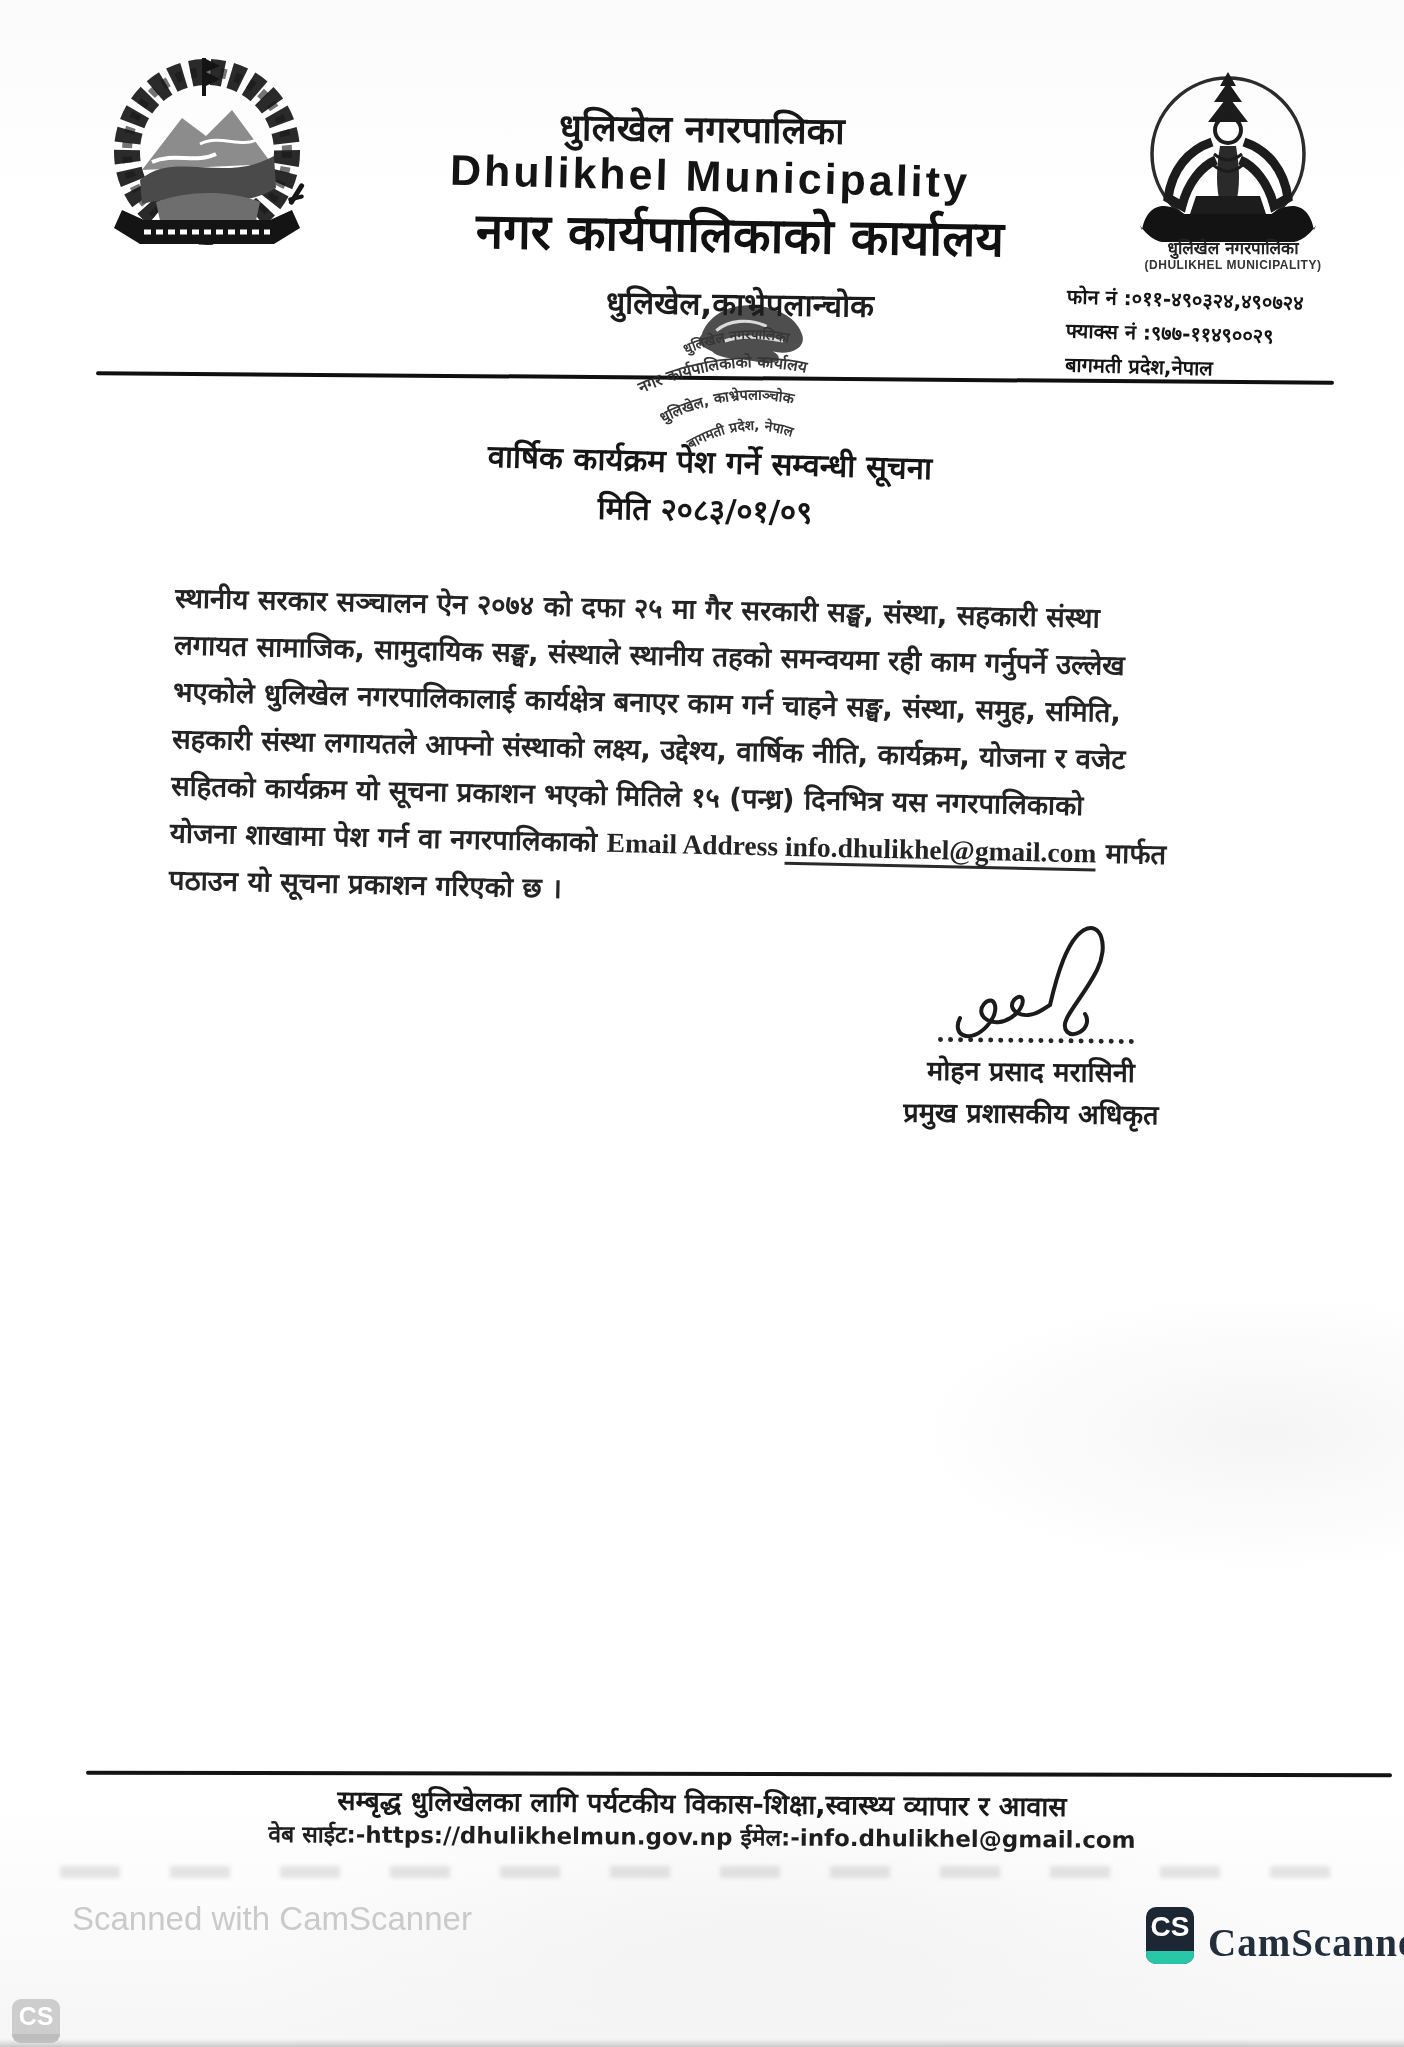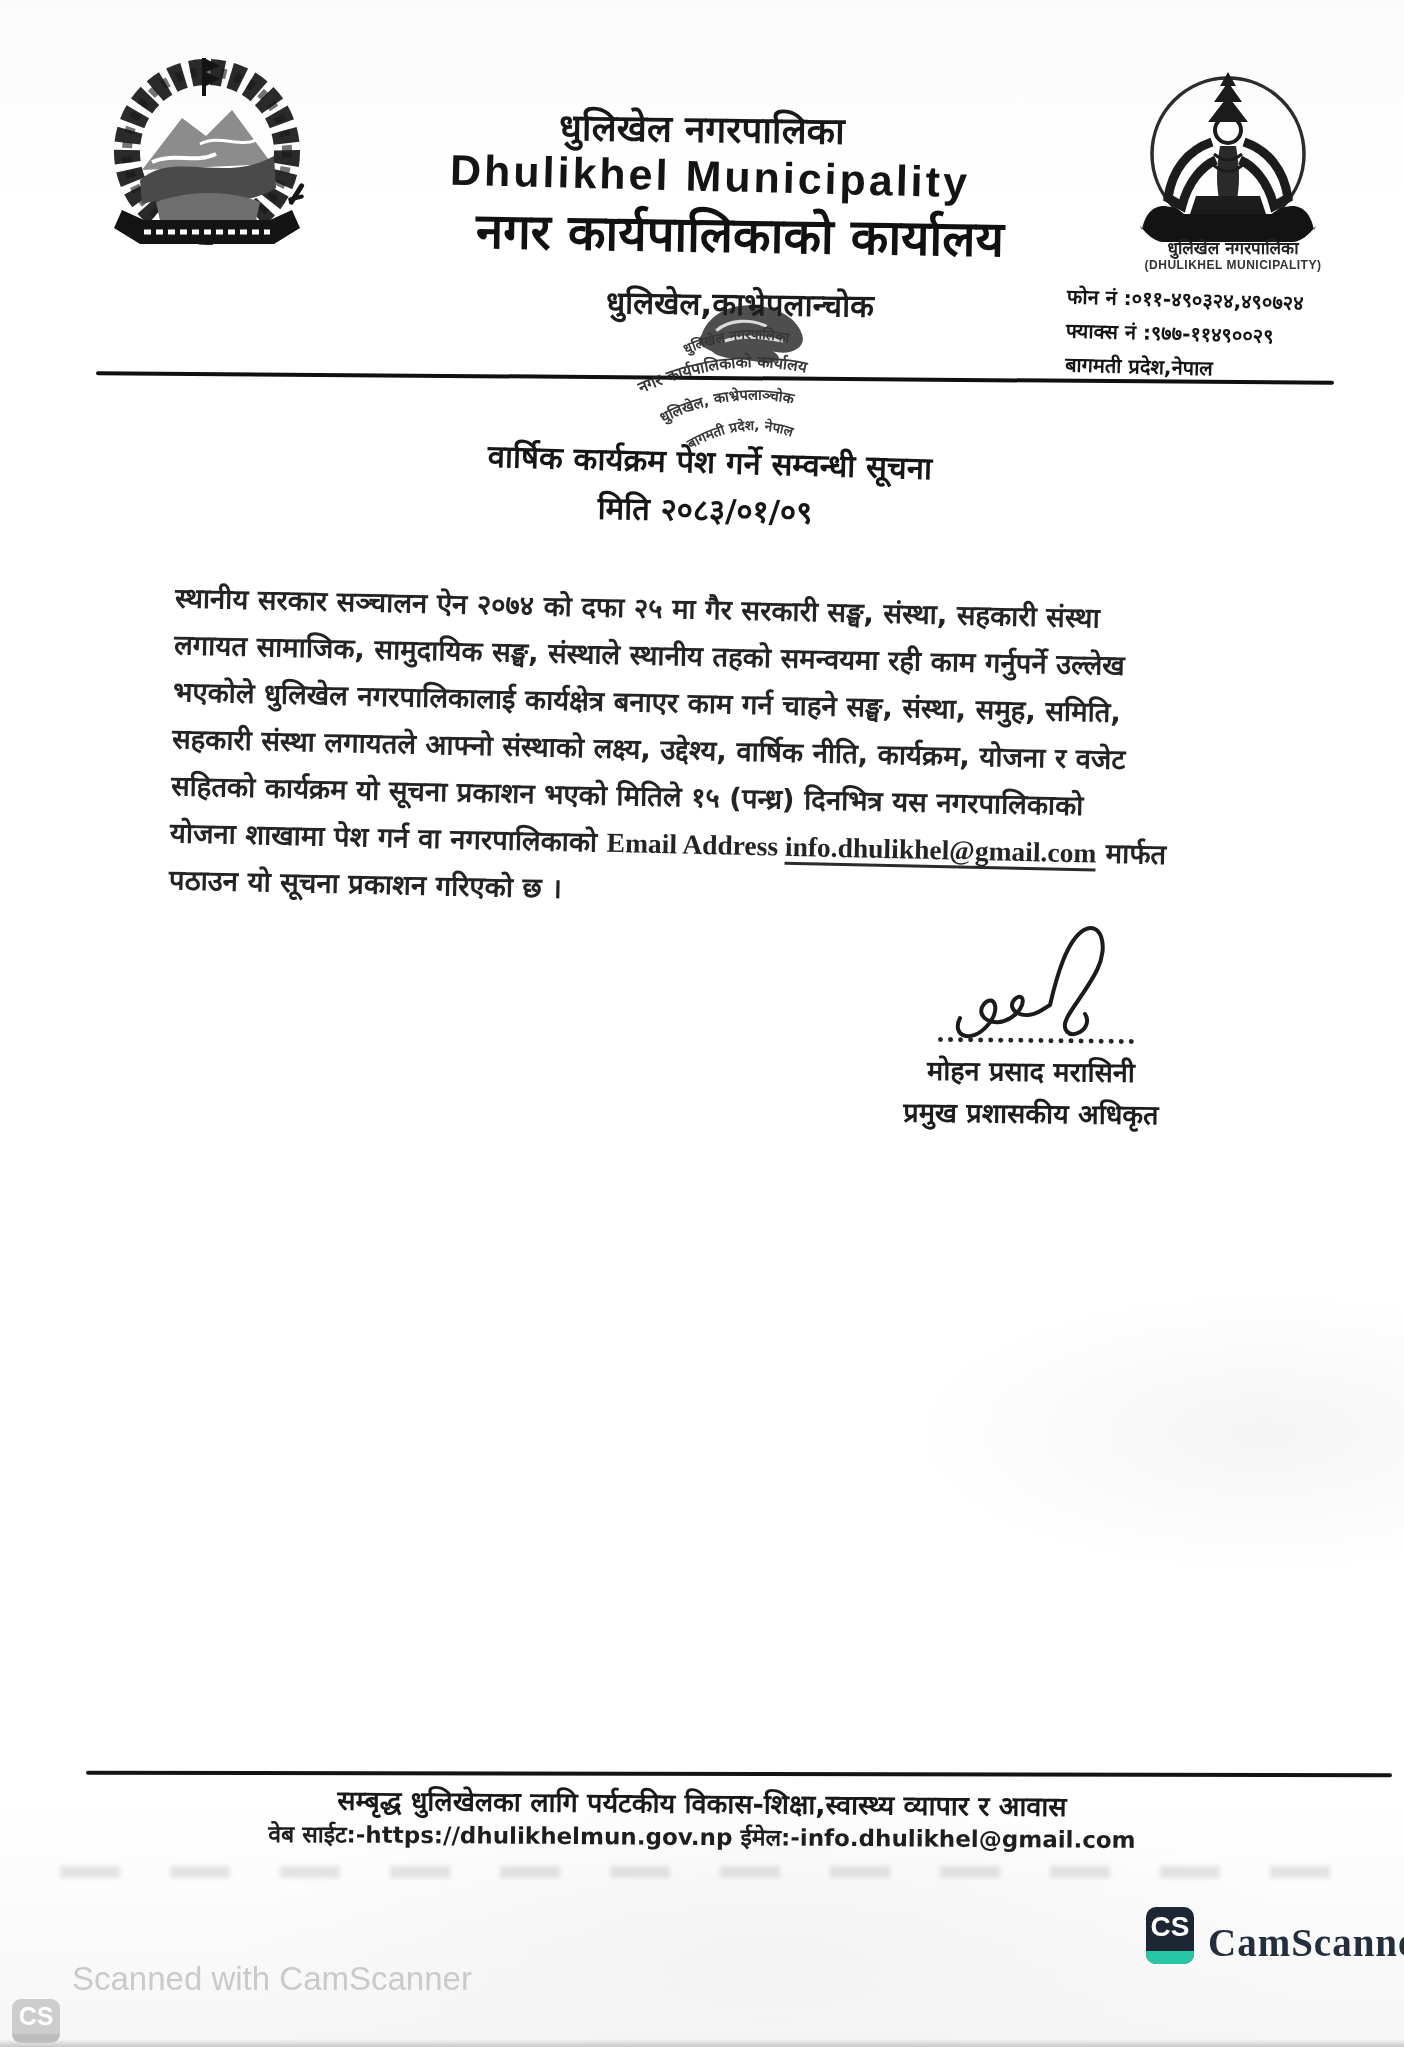--- a/index.html
+++ b/index.html
@@ -41,21 +41,21 @@
   .smudge{top:1866px;left:60px;width:1300px;height:12px;opacity:.25;filter:blur(2px);
     background:repeating-linear-gradient(90deg,#9a9a9a 0 60px,rgba(255,255,255,0) 60px 110px);}
   
   .cs-badge-br{top:1907px;left:1146px;width:48px;height:57px;border-radius:10px;background:#1c2733;overflow:hidden;}
   .cs-badge-br .cs-txt{position:absolute;top:4px;left:0;width:48px;text-align:center;color:#fff;font-family:"Liberation Sans",sans-serif;font-weight:bold;font-size:28px;}
   .cs-badge-br .cs-teal{position:absolute;bottom:0;left:0;width:48px;height:13px;}
   .cs-wordmark{top:1920px;left:1208px;font-family:"Liberation Serif",serif;font-weight:600;font-size:39px;color:#232f3c;letter-spacing:1px;}
   .cs-badge-bl{top:1999px;left:12px;width:48px;height:44px;border-radius:9px;background:#cdcdcd;overflow:hidden;}
   .cs-badge-bl .cs-txt{position:absolute;top:3px;left:0;width:48px;text-align:center;color:#fff;font-family:"Liberation Sans",sans-serif;font-weight:bold;font-size:25px;}
   .cs-badge-bl .cs-strip{position:absolute;bottom:0;left:0;width:48px;height:9px;background:#bdbdbd;}
-  .cs-scanned{top:1960px;left:72px;font-family:"Liberation Sans",sans-serif;font-size:33px;color:#cacaca;}
+  .cs-scanned{top:1900px;left:72px;font-family:"Liberation Sans",sans-serif;font-size:33px;color:#cacaca;}
   .bottom-edge{bottom:0;left:0;width:1404px;height:8px;background:linear-gradient(180deg,rgba(200,200,200,0),#c9c9c9);}
   .artifact{top:182px;left:294px;width:5px;height:24px;background:#161616;transform:rotate(32deg);border-radius:2px;}
   .artifact2{top:196px;left:288px;width:16px;height:4px;background:#161616;transform:rotate(-14deg);border-radius:2px;}
 </style>
 </head>
 <body>
 
 <div class="page">
 
   <svg class="abs" style="top:52px;left:104px;" width="206" height="212" viewBox="0 0 206 212">

